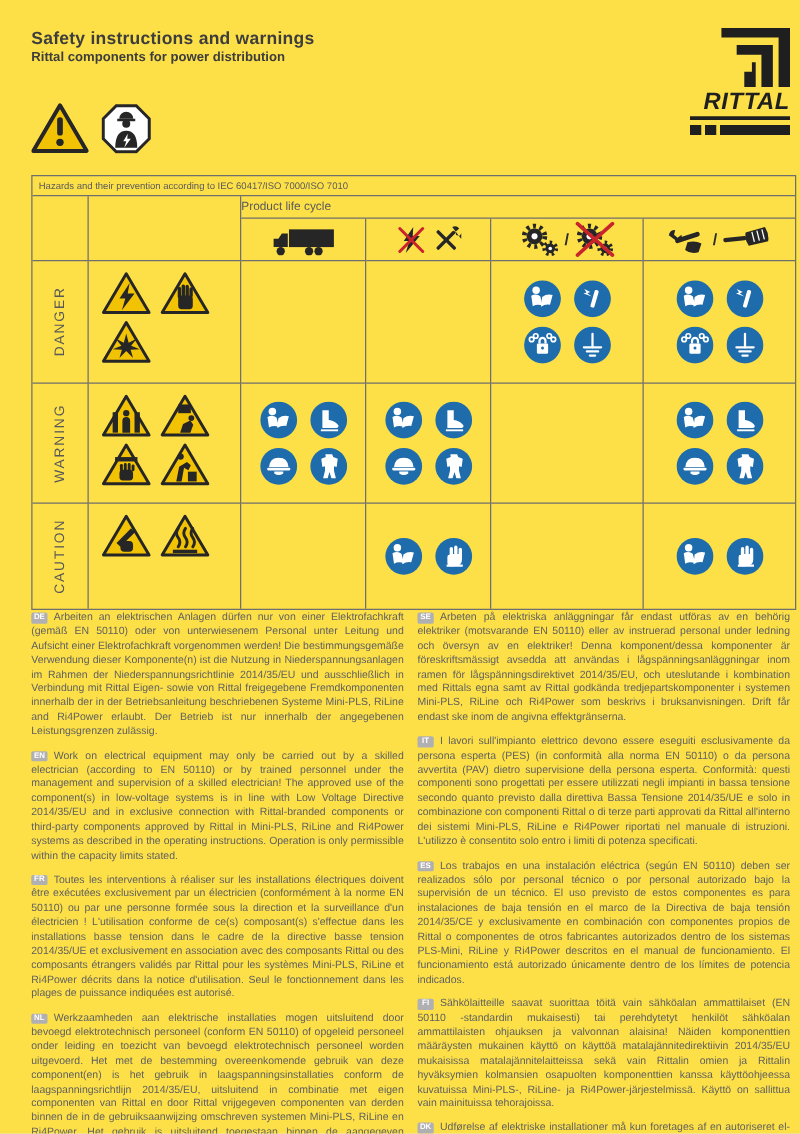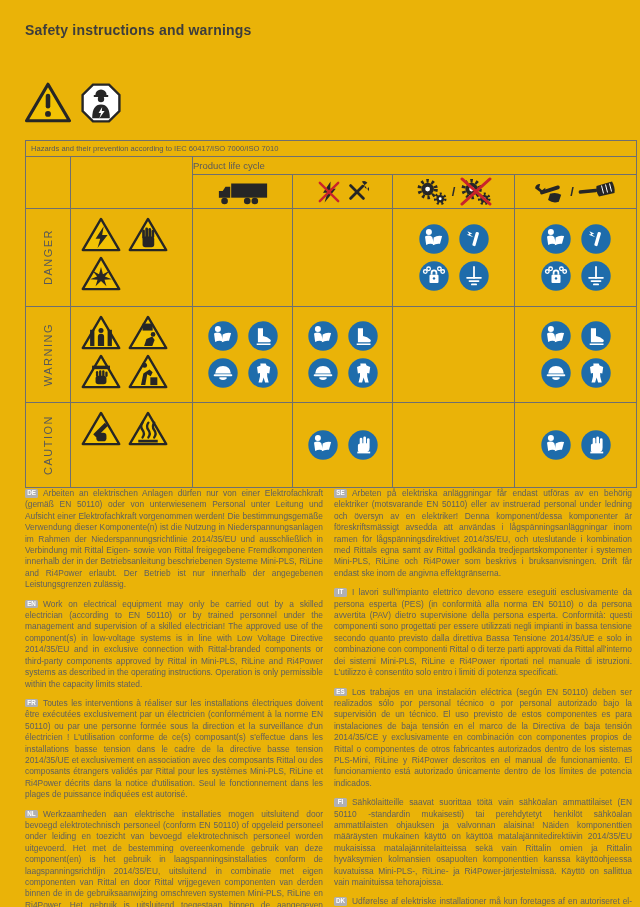--- a/index.html
+++ b/index.html
@@ -1,18 +1,18 @@
 <!DOCTYPE html>
 <html><head>
 <meta charset="utf-8">
 <style>
   html,body{margin:0;padding:0;background:#e8e8e8;}
   .page{
     position:relative; width:640px; height:907px; margin:0 auto;
-    background:#eab308; overflow:hidden;
+    background:#fde047; overflow:hidden;
     font-family:"Liberation Sans","DejaVu Sans",sans-serif;
     color:#4c4c4c;
   }
   
   .hdr{position:absolute; left:25px; top:22px; right:8px;}
   .hdr-title{font-size:14px; font-weight:bold; color:#3d3d3d; letter-spacing:.2px;}
   .hdr-sub{font-size:10.5px; font-weight:bold; color:#3d3d3d; margin-top:2px;}
   .hdr-pictos{position:absolute; left:25px; top:82px; display:flex; gap:10px; align-items:center;}
   .picto{display:block;}
   .picto svg{display:block;}
@@ -73,20 +73,21 @@
     line-height:8.5px; border-radius:1.5px; margin-right:5px; vertical-align:1px;
   }
 </style>
 </head>
 <body>
 
 <div class="page">
 
   <div class="hdr">
     <div class="hdr-title">Safety instructions and warnings</div>
+    <div class="hdr-sub">Rittal components for power distribution</div>
   </div>
 
   <div class="hdr-pictos" id="hdr-pictos">
       <span class="picto">
         <svg width="46" height="41" viewBox="0 0 100 90">
           <polygon points="50,5 97,85 3,85" fill="#f2c204" stroke="#262626" stroke-width="7" stroke-linejoin="round"></polygon>
           <rect x="45" y="26" width="10" height="32" rx="5" fill="#262626"></rect>
           <circle cx="50" cy="70" r="6.5" fill="#262626"></circle>
         </svg>
       </span>
@@ -95,20 +96,35 @@
           <polygon points="30,4 70,4 96,30 96,70 70,96 30,96 4,70 4,30" fill="#fff" stroke="#262626" stroke-width="6"></polygon>
           <path d="M36 30 a14 14 0 0 1 28 0 z" fill="#262626"></path>
           <rect x="32" y="30" width="36" height="5" fill="#262626"></rect>
           <circle cx="50" cy="40" r="8" fill="#262626"></circle>
           <path d="M28 88 q0 -34 22 -34 t22 34 z" fill="#262626"></path>
           <polygon points="53,60 44,75 50,75 46,88 59,70 52,70" fill="#fff"></polygon>
         </svg>
       </span>
     </div>
 
+  <div class="logo">
+    <svg class="logo-mark" width="64" height="48" viewBox="0 0 84 62">
+      <g fill="#1f1f1f">
+        <path d="M12 0 H84 V62 H72 V10 H12 Z"></path>
+        <path d="M28 18 H66 V62 H54 V28 H28 Z"></path>
+        <path d="M44 36 H48 V62 H36 V46 H44 Z"></path>
+      </g>
+    </svg>
+    <div class="logo-word">RITTAL</div>
+    <div class="logo-bar">
+      <span class="seg s1"></span>
+        <span class="seg s2"></span>
+        <span class="seg s3"></span>
+    </div>
+  </div>
 
   <div class="tbl" id="tbl">
     <div class="cell nr cap">Hazards and their prevention according to IEC 60417/ISO 7000/ISO 7010</div>
     <div class="cell eA"></div>
     <div class="cell eB"></div>
     <div class="cell nr plc">Product life cycle</div>
   <div class="cell phead" style="grid-area: 3 / 3;">
         <span class="ic  ic-truck">
           <svg viewBox="0 0 110 60">
             <g fill="#262626">

